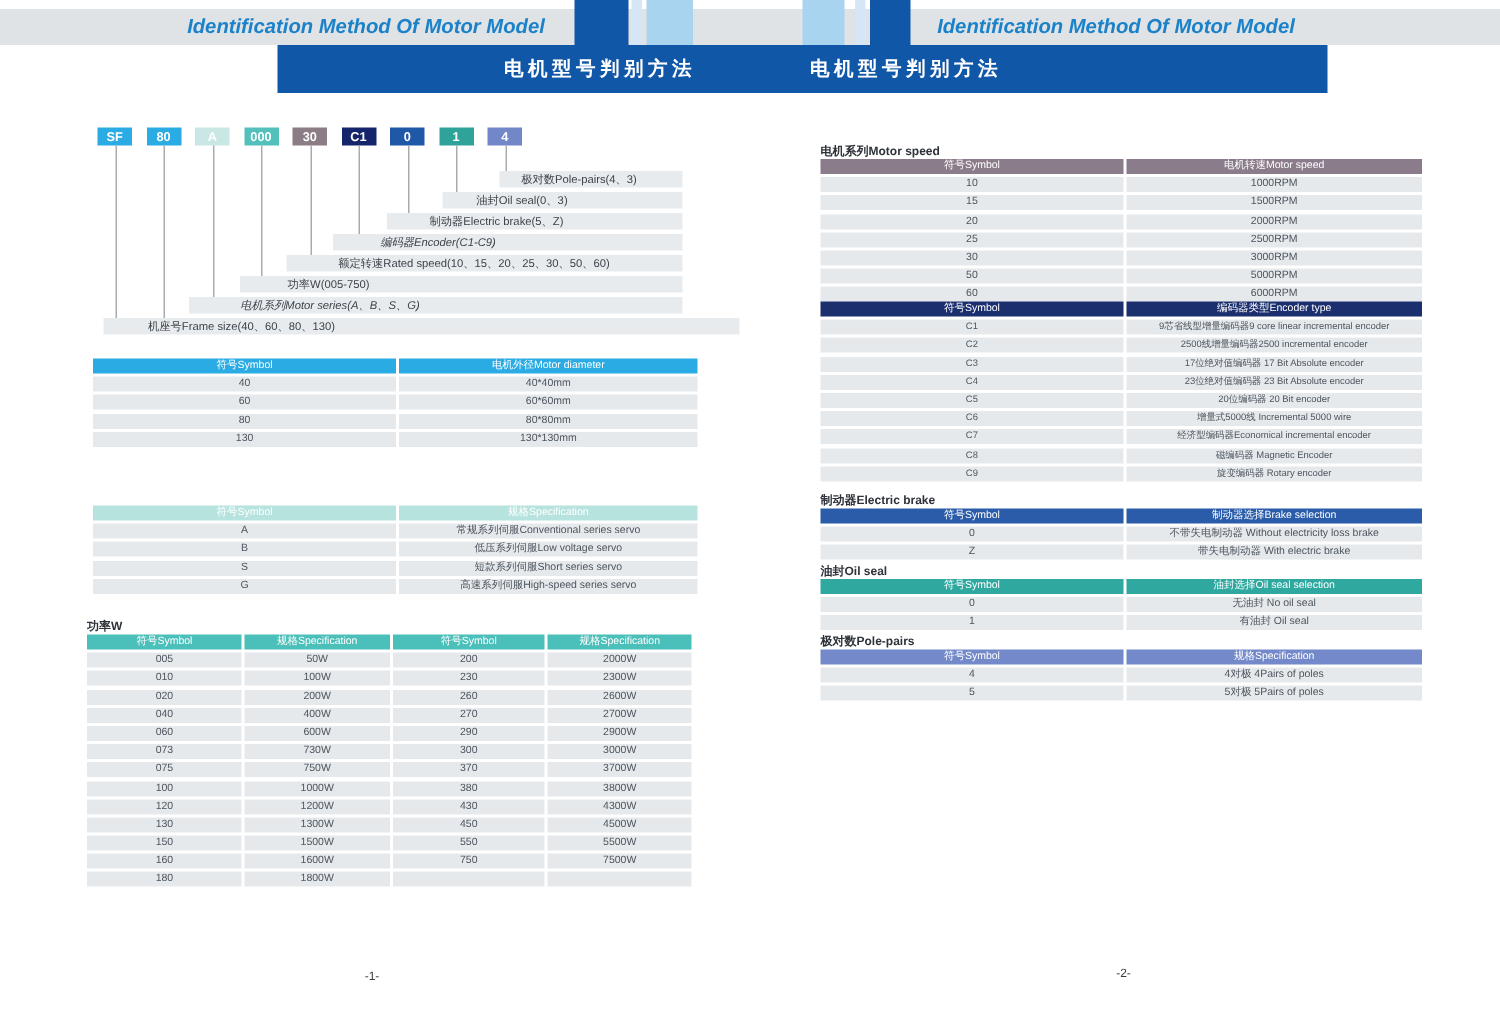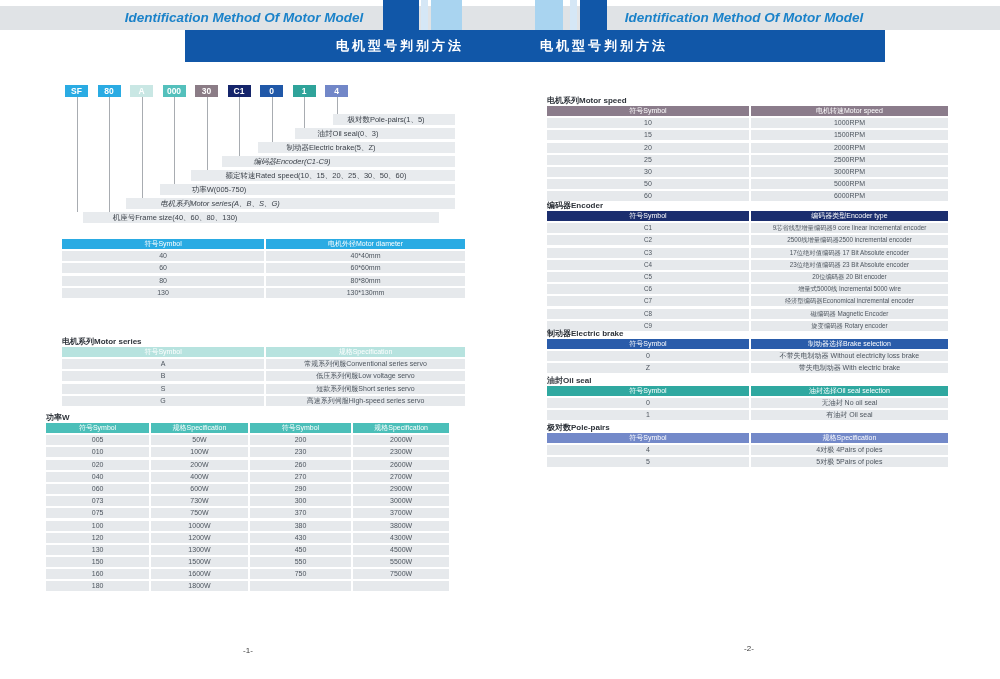--- a/index.html
+++ b/index.html
@@ -59,41 +59,41 @@
       <div class="code-box" style="left: 65px; top: 85px; background: rgb(42, 171, 227);">SF</div>
       <div class="code-box" style="left: 97.5px; top: 85px; background: rgb(42, 171, 227);">80</div>
       <div class="code-box" style="left: 130px; top: 85px; background: rgb(201, 231, 228);">A</div>
       <div class="code-box" style="left: 162.5px; top: 85px; background: rgb(84, 192, 188);">000</div>
       <div class="code-box" style="left: 195px; top: 85px; background: rgb(139, 124, 134);">30</div>
       <div class="code-box" style="left: 227.5px; top: 85px; background: rgb(21, 37, 107);">C1</div>
       <div class="code-box" style="left: 260px; top: 85px; background: rgb(32, 88, 168);">0</div>
       <div class="code-box" style="left: 292.5px; top: 85px; background: rgb(47, 163, 154);">1</div>
       <div class="code-box" style="left: 325px; top: 85px; background: rgb(114, 135, 200);">4</div>
       <div class="ladder-bar" style="left: 333px; top: 114px; width: 122px;">
-        <span style="left: 53px;">极对数Pole-pairs(1、5)</span>
+        <span style="left: 53px;">极对数Pole-pairs(4、3)</span>
       </div>
       <div class="ladder-bar" style="left: 295px; top: 128px; width: 160px;">
         <span style="left: 53px;">油封Oil seal(0、3)</span>
       </div>
       <div class="ladder-bar" style="left: 258px; top: 142px; width: 197px;">
         <span style="left: 73px;">制动器Electric brake(5、Z)</span>
       </div>
       <div class="ladder-bar" style="left: 222px; top: 156px; width: 233px;">
         <span style="left: 70px; font-style: italic;">编码器Encoder(C1-C9)</span>
       </div>
       <div class="ladder-bar" style="left: 191px; top: 170px; width: 264px;">
         <span style="left: 125px;">额定转速Rated speed(10、15、20、25、30、50、60)</span>
       </div>
       <div class="ladder-bar" style="left: 160px; top: 184px; width: 295px;">
         <span style="left: 59px;">功率W(005-750)</span>
       </div>
       <div class="ladder-bar" style="left: 126px; top: 198px; width: 329px;">
         <span style="left: 94px; font-style: italic;">电机系列Motor series(A、B、S、G)</span>
       </div>
-      <div class="ladder-bar" style="left: 83px; top: 212px; width: 356px;">
+      <div class="ladder-bar" style="left: 69px; top: 212px; width: 424px;">
         <span style="left: 92px;">机座号Frame size(40、60、80、130)</span>
       </div>
       <div class="connector" style="left: 336.5px; top: 97px; height: 17px;"></div>
       <div class="connector" style="left: 304px; top: 97px; height: 31px;"></div>
       <div class="connector" style="left: 271.5px; top: 97px; height: 45px;"></div>
       <div class="connector" style="left: 239px; top: 97px; height: 59px;"></div>
       <div class="connector" style="left: 206.5px; top: 97px; height: 73px;"></div>
       <div class="connector" style="left: 174px; top: 97px; height: 87px;"></div>
       <div class="connector" style="left: 141.5px; top: 97px; height: 101px;"></div>
       <div class="connector" style="left: 109px; top: 97px; height: 115px;"></div>
@@ -116,21 +116,20 @@
         <div class="trow">
           <div class="c" style="flex-basis: 50.4%;">80</div>
           <div class="c" style="flex-basis: 49.6%;">80*80mm</div>
         </div>
         <div class="trow">
           <div class="c" style="flex-basis: 50.4%;">130</div>
           <div class="c" style="flex-basis: 49.6%;">130*130mm</div>
         </div>
       </div>
       <div class="tbl" style="left: 62px; top: 337px; width: 403px;">
-        <div class="ttl">电机系列Motor series</div>
         <div class="trow head">
           <div class="c" style="flex-basis: 50.4%; background: rgb(183, 227, 223);">符号Symbol</div>
           <div class="c" style="flex-basis: 49.6%; background: rgb(183, 227, 223);">规格Specification</div>
         </div>
         <div class="trow">
           <div class="c" style="flex-basis: 50.4%;">A</div>
           <div class="c" style="flex-basis: 49.6%;">常规系列伺服Conventional series servo</div>
         </div>
         <div class="trow">
           <div class="c" style="flex-basis: 50.4%;">B</div>
@@ -138,21 +137,21 @@
         </div>
         <div class="trow">
           <div class="c" style="flex-basis: 50.4%;">S</div>
           <div class="c" style="flex-basis: 49.6%;">短款系列伺服Short series servo</div>
         </div>
         <div class="trow">
           <div class="c" style="flex-basis: 50.4%;">G</div>
           <div class="c" style="flex-basis: 49.6%;">高速系列伺服High-speed series servo</div>
         </div>
       </div>
-      <div class="tbl" style="left: 46px; top: 413px; width: 403px;">
+      <div class="tbl" style="left: 58px; top: 413px; width: 403px;">
         <div class="ttl">功率W</div>
         <div class="trow head">
           <div class="c" style="flex-basis: 26%; background: rgb(75, 191, 185);">符号Symbol</div>
           <div class="c" style="flex-basis: 24.3%; background: rgb(75, 191, 185);">规格Specification</div>
           <div class="c" style="flex-basis: 25.6%; background: rgb(75, 191, 185);">符号Symbol</div>
           <div class="c" style="flex-basis: 24.1%; background: rgb(75, 191, 185);">规格Specification</div>
         </div>
         <div class="trow">
           <div class="c" style="flex-basis: 26%;">005</div>
           <div class="c" style="flex-basis: 24.3%;">50W</div>
@@ -261,21 +260,20 @@
         <div class="trow">
           <div class="c" style="flex-basis: 50.6%;">50</div>
           <div class="c" style="flex-basis: 49.4%;">5000RPM</div>
         </div>
         <div class="trow">
           <div class="c" style="flex-basis: 50.6%;">60</div>
           <div class="c" style="flex-basis: 49.4%;">6000RPM</div>
         </div>
       </div>
       <div class="tbl small" style="left: 547px; top: 201px; width: 401px;">
-        <div class="ttl">编码器Encoder</div>
         <div class="trow head">
           <div class="c" style="flex-basis: 50.6%; background: rgb(27, 46, 110);">符号Symbol</div>
           <div class="c" style="flex-basis: 49.4%; background: rgb(27, 46, 110);">编码器类型Encoder type</div>
         </div>
         <div class="trow">
           <div class="c" style="flex-basis: 50.6%;">C1</div>
           <div class="c" style="flex-basis: 49.4%;">9芯省线型增量编码器9 core linear incremental encoder</div>
         </div>
         <div class="trow">
           <div class="c" style="flex-basis: 50.6%;">C2</div>

